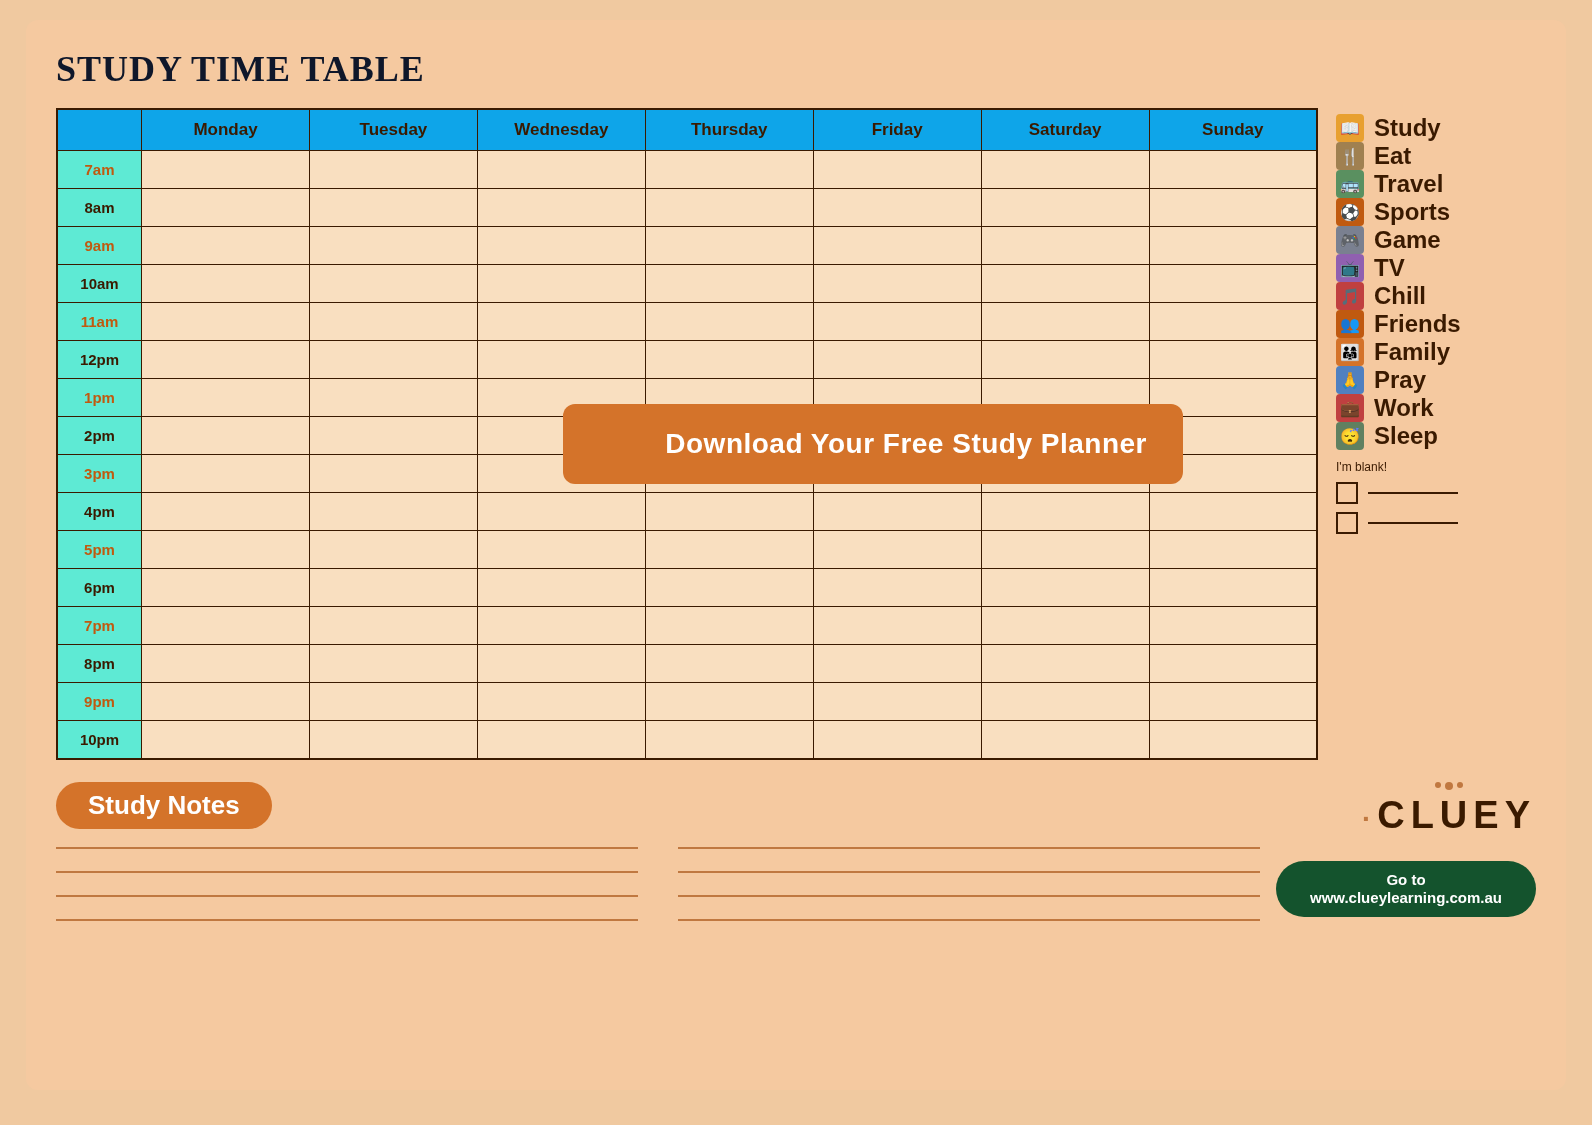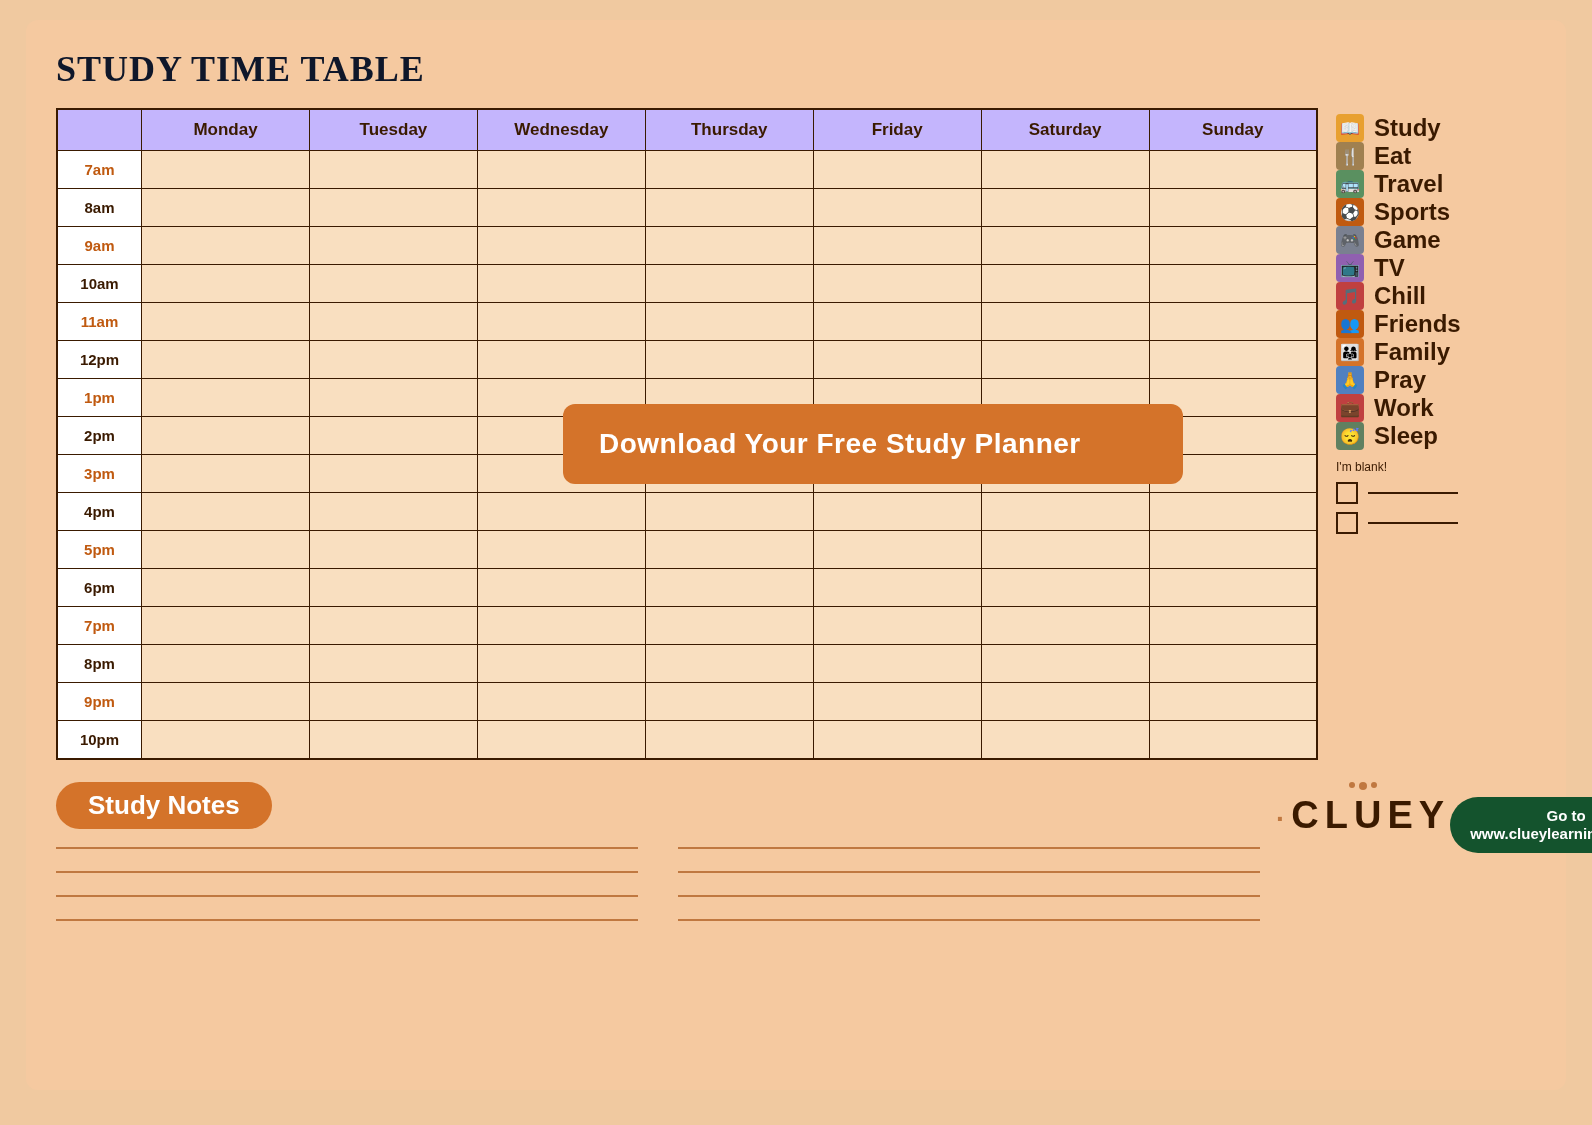--- a/index.html
+++ b/index.html
@@ -45,37 +45,37 @@
       position: relative;
     }
 
     table.timetable {
       width: 100%;
       border-collapse: collapse;
       border: 2px solid #3a1a00;
     }
 
     table.timetable th {
-      background: #c4b5fd;
+      background: #0ea5e9;
       color: #3a1a00;
       font-size: 17px;
       font-weight: 700;
       padding: 10px 6px;
       border: 1.5px solid #3a1a00;
       text-align: center;
     }
 
     table.timetable td {
       border: 1.5px solid #3a1a00;
       padding: 0;
       height: 38px;
     }
 
     table.timetable td.time-cell {
-      background: #ffffff;
+      background: #5eead4;
       font-size: 15px;
       font-weight: 700;
       color: #3a1a00;
       text-align: center;
       width: 68px;
       padding: 4px 6px;
     }
 
     table.timetable tr:nth-child(odd) td.time-cell {
       color: #c05a10;
@@ -92,21 +92,21 @@
 
     .download-overlay {
       position: absolute;
       left: 50%;
       top: 50%;
       transform: translate(-20%, -50%);
       width: 620px;
       background: #d4732a;
       border-radius: 12px;
       padding: 24px 36px;
-      text-align: left;
+      text-align: right;
       z-index: 10;
       margin-top: 10px;
     }
 
     .download-overlay span {
       font-size: 28px;
       font-weight: 900;
       color: #fff;
       letter-spacing: 0.5px;
     }
@@ -211,21 +211,21 @@
     .notes-line {
       width: 100%;
       height: 2px;
       background: #c07840;
       margin-bottom: 22px;
     }
 
     .branding-area {
       width: 260px;
       display: flex;
-      flex-direction: row;
+      flex-direction: column;
       align-items: flex-end;
       justify-content: flex-start;
       padding-top: 0;
       flex-shrink: 0;
     }
 
     .cluey-logo {
       text-align: center;
       margin-bottom: 16px;
     }

